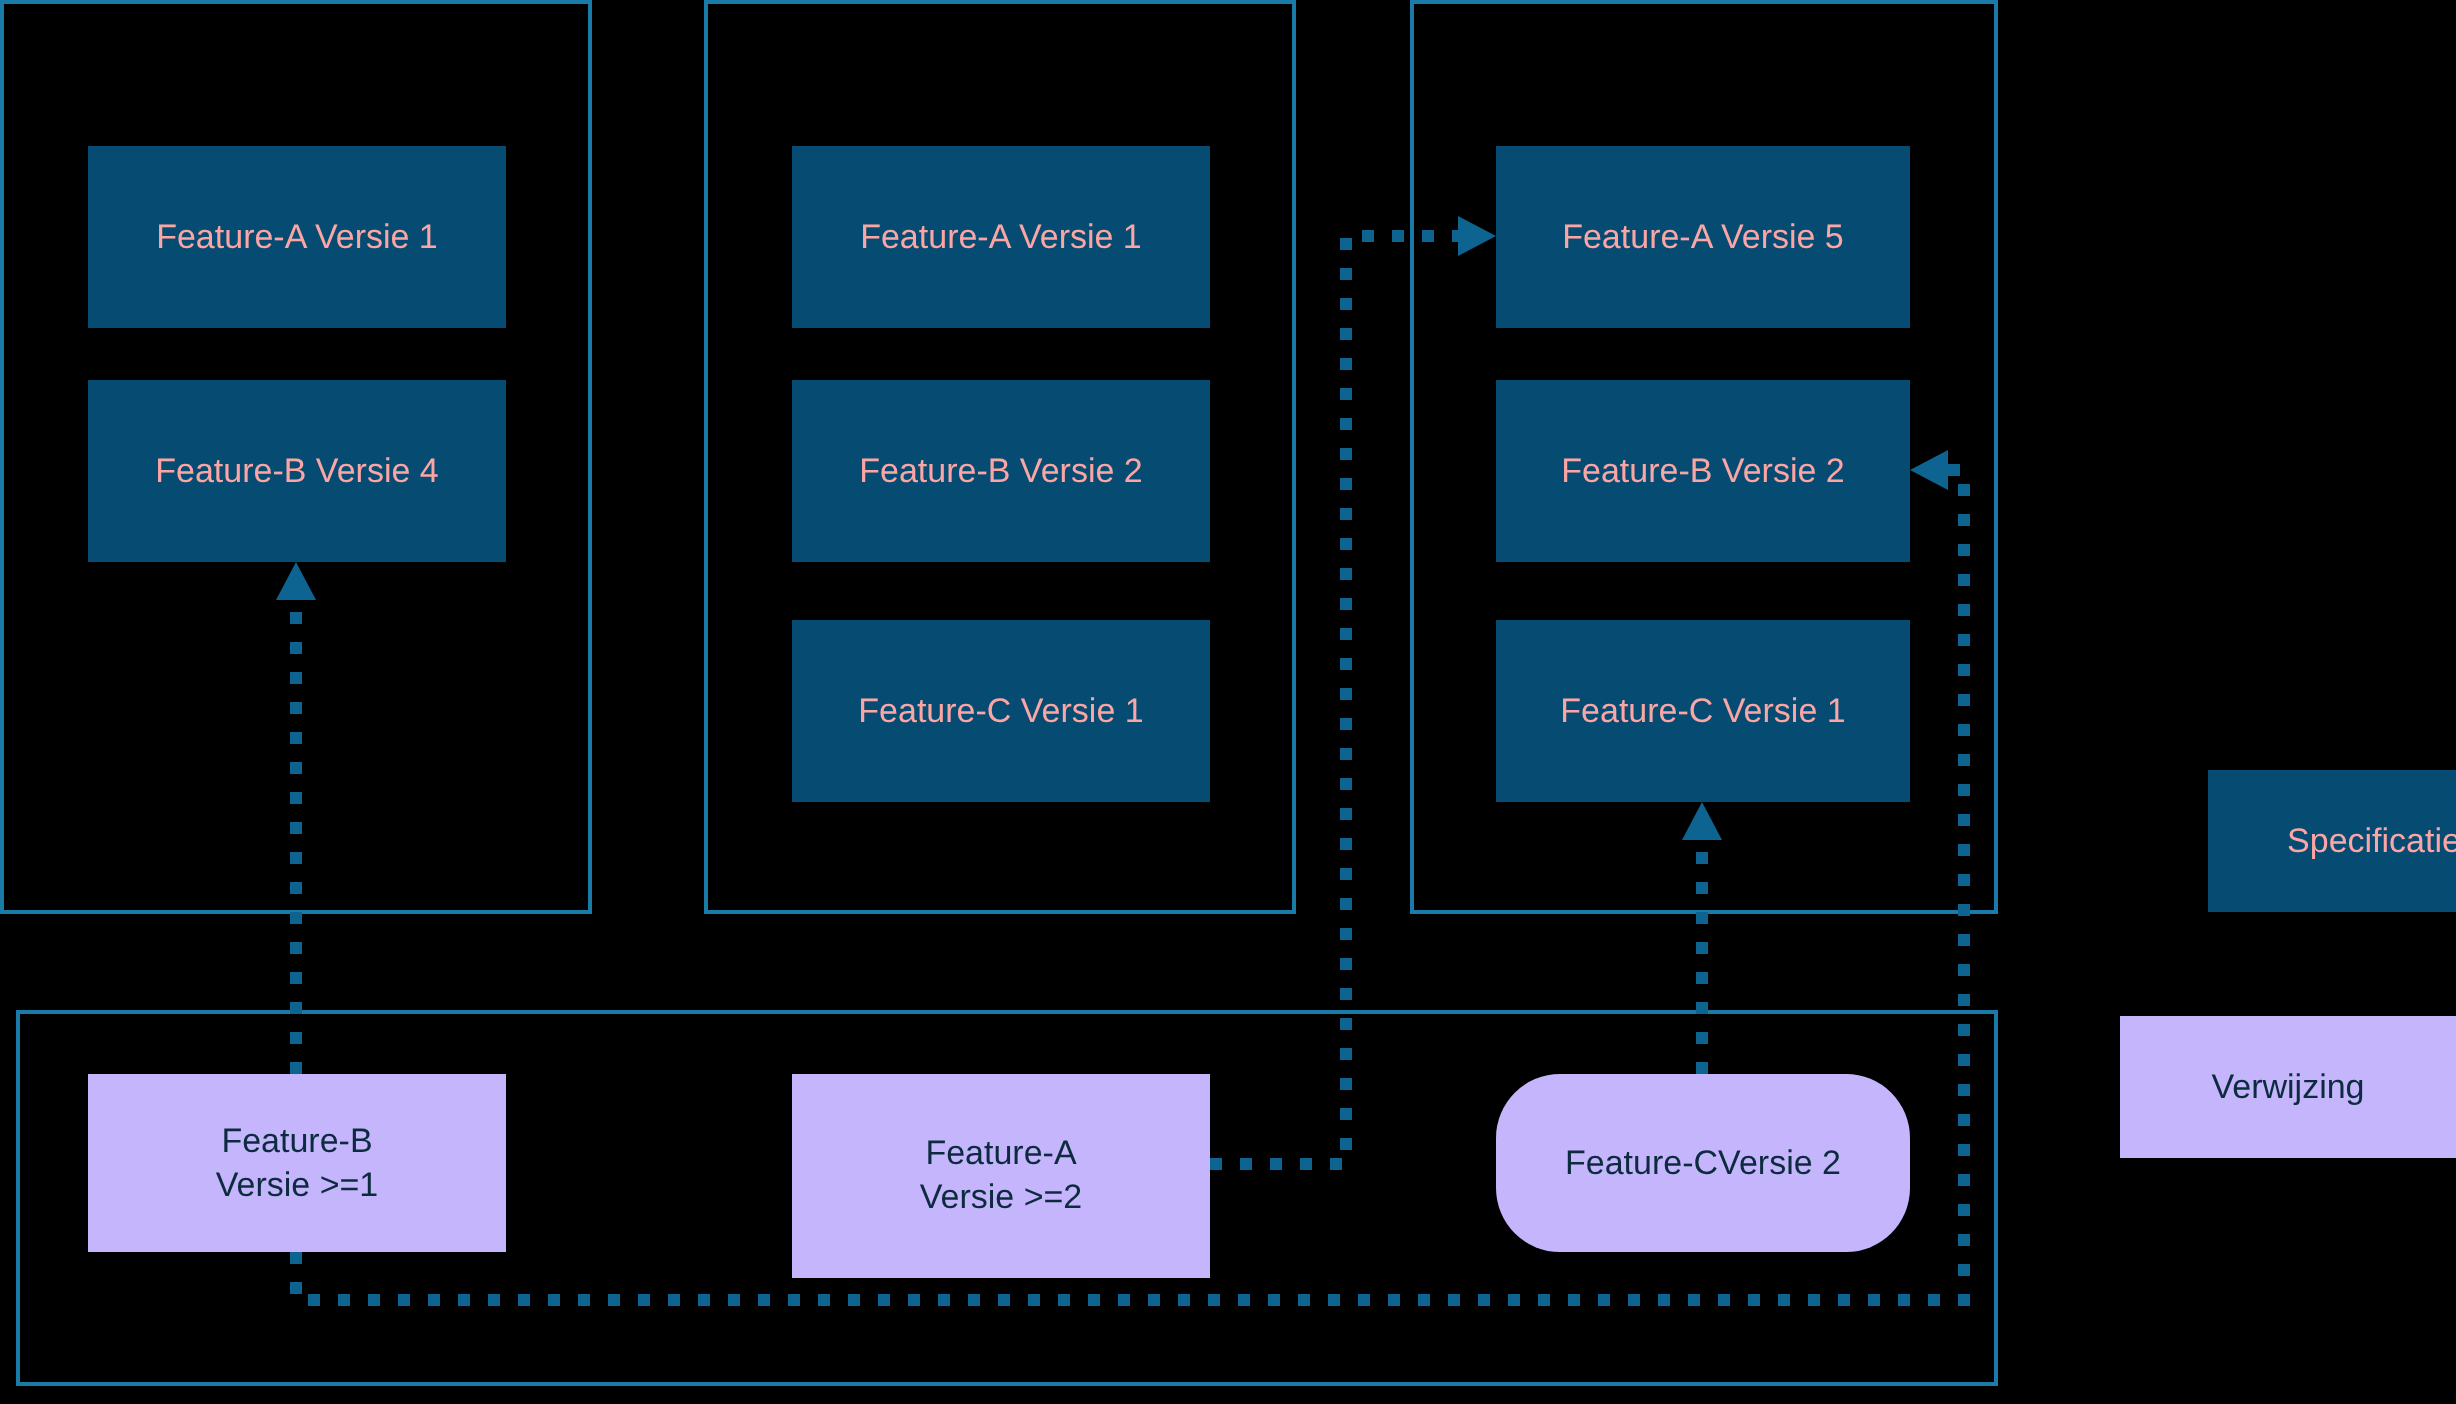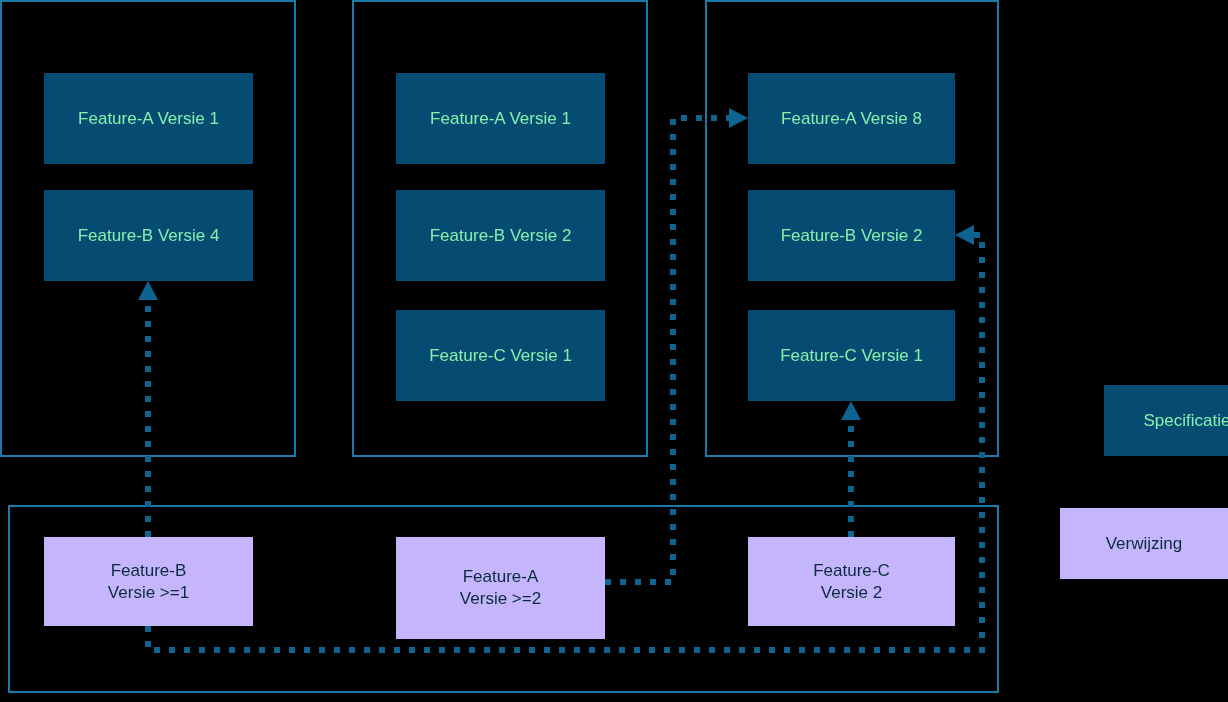--- a/index.html
+++ b/index.html
@@ -2,21 +2,21 @@
 <html><head>
 <meta charset="utf-8">
 <style>
   html,body{margin:0;padding:0;background:#000;}
   body{width:1228px;height:702px;position:relative;overflow:hidden;
        font-family:"Liberation Sans","DejaVu Sans",sans-serif;}
   #canvas{position:absolute;left:0;top:0;width:1228px;height:702px;}
   .frame{position:absolute;box-sizing:border-box;border:2px solid #1a7aa8;background:transparent;}
   .node{position:absolute;box-sizing:border-box;display:flex;align-items:center;
         justify-content:center;text-align:center;line-height:1.28;}
-  .spec{background:#064c72;color:#86efac;font-size:17px;}
+  .spec{background:#064c72;color:#fca5a5;font-size:17px;}
   .ref{background:#c4b5fd;color:#0d2b3e;font-size:17px;}
   .legend-box{position:absolute;box-sizing:border-box;display:flex;align-items:center;
               justify-content:center;text-align:center;font-size:17px;}
   svg.conn{position:absolute;left:0;top:0;width:1228px;height:702px;overflow:visible;
            pointer-events:none;}
   .dash{stroke:#0d6491;stroke-width:6;fill:none;stroke-dasharray:6 9;stroke-linecap:butt;}
   .arrowfill{fill:#0d6491;}
 </style>
 </head>
 <body>
@@ -62,38 +62,38 @@
     <span>Feature-A Versie 1</span>
   </div>
   <div class="node spec" style="left:396px;top:190px;width:209px;height:91px;">
     <span>Feature-B Versie 2</span>
   </div>
   <div class="node spec" style="left:396px;top:310px;width:209px;height:91px;">
     <span>Feature-C Versie 1</span>
   </div>
 
   <div class="node spec" style="left:748px;top:73px;width:207px;height:91px;">
-    <span>Feature-A Versie 8</span>
+    <span>Feature-A Versie 5</span>
   </div>
   <div class="node spec" style="left:748px;top:190px;width:207px;height:91px;">
     <span>Feature-B Versie 2</span>
   </div>
   <div class="node spec" style="left:748px;top:310px;width:207px;height:91px;">
     <span>Feature-C Versie 1</span>
   </div>
 
   <div class="node ref" style="left:44px;top:537px;width:209px;height:89px;flex-direction:column;text-align:right;">
     <span>Feature-B</span>
     <span>Versie &gt;=1</span>
   </div>
   <div class="node ref" style="left:396px;top:537px;width:209px;height:102px;flex-direction:column;">
     <span>Feature-A</span>
     <span>Versie &gt;=2</span>
   </div>
-  <div class="node ref" style="left:748px;top:537px;width:207px;height:89px;flex-direction:column;">
+  <div class="node ref" style="left:748px;top:537px;width:207px;height:89px;flex-direction:row;border-radius:32px;">
     <span>Feature-C</span>
     <span>Versie 2</span>
   </div>
 
   <div class="legend-box spec" style="left:1060px;top:385px;width:166px;height:71px;margin-left:44px;">
     <span>Specificatie</span>
   </div>
   <div class="legend-box ref" style="left:1060px;top:508px;width:168px;height:71px;">
     <span>Verwijzing</span>
   </div>

